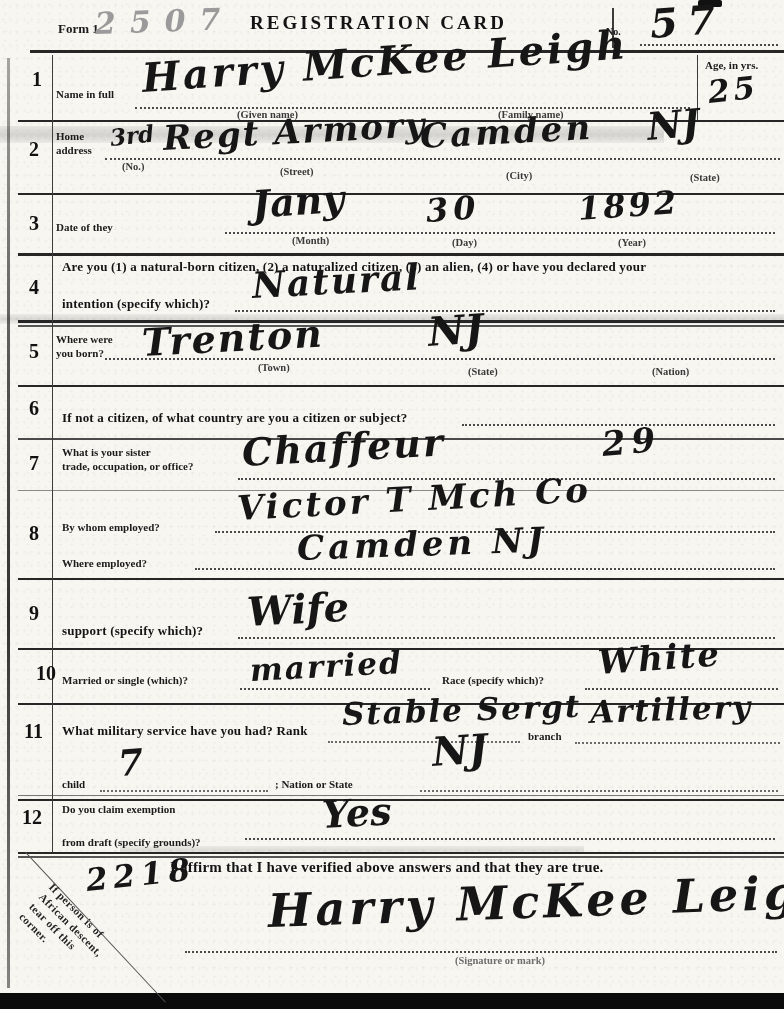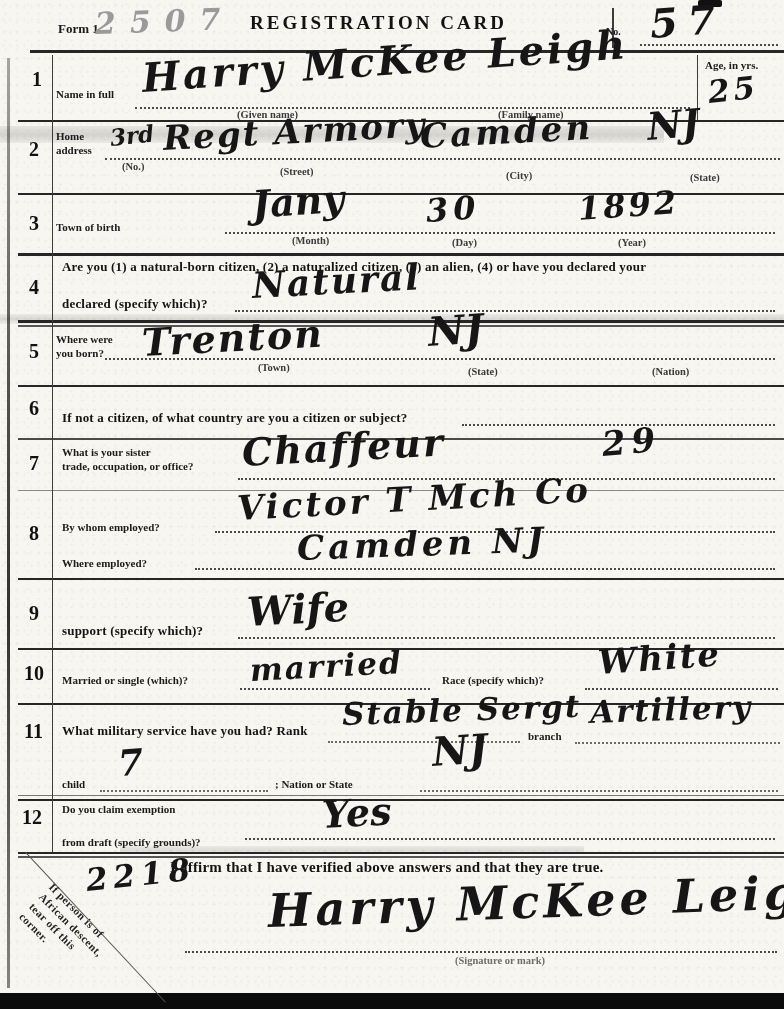--- a/index.html
+++ b/index.html
@@ -80,32 +80,32 @@
   <div class="abs sub" style="left:122px;top:161px;">(No.)</div>
   <div class="abs sub" style="left:280px;top:166px;">(Street)</div>
   <div class="abs sub" style="left:506px;top:170px;">(City)</div>
   <div class="abs sub" style="left:690px;top:172px;">(State)</div>
   <div class="abs hand" style="left:110px;top:124px;font-size:23px;transform:rotate(-6deg);">3rd</div>
   <div class="abs hand" style="left:163px;top:118px;font-size:34px;letter-spacing:2px;transform:rotate(-3deg);">Regt Armory</div>
   <div class="abs hand" style="left:420px;top:116px;font-size:34px;letter-spacing:3px;transform:rotate(-3deg);">Camden</div>
   <div class="abs hand" style="left:647px;top:104px;font-size:38px;transform:rotate(-5deg);">NJ</div>
 
   <div class="abs num" style="left:29px;top:212px;">3</div>
-  <div class="abs lbl" style="left:56px;top:221px;">Town of birth</div>
+  <div class="abs lbl" style="left:56px;top:221px;">Date of they</div>
   <div class="abs dot" style="left:225px;top:232px;width:550px;"></div>
   <div class="abs sub" style="left:292px;top:235px;">(Month)</div>
   <div class="abs sub" style="left:452px;top:237px;">(Day)</div>
   <div class="abs sub" style="left:618px;top:237px;">(Year)</div>
   <div class="abs hand" style="left:252px;top:182px;font-size:38px;transform:rotate(-4deg);">Jany</div>
   <div class="abs hand" style="left:426px;top:192px;font-size:32px;letter-spacing:5px;transform:rotate(-4deg);">30</div>
   <div class="abs hand" style="left:578px;top:190px;font-size:32px;letter-spacing:3px;transform:rotate(-4deg);">1892</div>
 
   <div class="abs num" style="left:29px;top:276px;">4</div>
   <div class="abs q" style="left:62px;top:259px;">Are you (1) a natural-born citizen, (2) a naturalized citizen, (3) an alien, (4) or have you declared your</div>
-  <div class="abs q" style="left:62px;top:296px;">declared (specify which)?</div>
+  <div class="abs q" style="left:62px;top:296px;">intention (specify which)?</div>
   <div class="abs dot" style="left:235px;top:310px;width:540px;"></div>
   <div class="abs hand" style="left:252px;top:264px;font-size:36px;letter-spacing:2px;transform:rotate(-3deg);">Natural</div>
 
   <div class="abs num" style="left:29px;top:340px;">5</div>
   <div class="abs lbl" style="left:56px;top:333px;">Where were</div>
   <div class="abs lbl" style="left:56px;top:347px;">you born?</div>
   <div class="abs dot" style="left:105px;top:358px;width:670px;"></div>
   <div class="abs sub" style="left:258px;top:362px;">(Town)</div>
   <div class="abs sub" style="left:468px;top:366px;">(State)</div>
   <div class="abs sub" style="left:652px;top:366px;">(Nation)</div>
@@ -129,21 +129,21 @@
   <div class="abs hand" style="left:237px;top:488px;font-size:34px;letter-spacing:3px;transform:rotate(-3deg);">Victor T Mch Co</div>
   <div class="abs lbl" style="left:62px;top:557px;">Where employed?</div>
   <div class="abs dot" style="left:195px;top:568px;width:580px;"></div>
   <div class="abs hand" style="left:297px;top:528px;font-size:34px;letter-spacing:4px;transform:rotate(-2deg);">Camden NJ</div>
 
   <div class="abs num" style="left:29px;top:602px;">9</div>
   <div class="abs q" style="left:62px;top:623px;">support (specify which)?</div>
   <div class="abs dot" style="left:238px;top:637px;width:537px;"></div>
   <div class="abs hand" style="left:247px;top:588px;font-size:40px;transform:rotate(-3deg);">Wife</div>
 
-  <div class="abs num" style="left:24px;top:662px;">10</div>
+  <div class="abs num" style="left:36px;top:662px;">10</div>
   <div class="abs lbl" style="left:62px;top:674px;">Married or single (which)?</div>
   <div class="abs dot" style="left:240px;top:688px;width:190px;"></div>
   <div class="abs hand" style="left:250px;top:652px;font-size:31px;letter-spacing:2px;transform:rotate(-3deg);">married</div>
   <div class="abs lbl" style="left:442px;top:674px;">Race (specify which)?</div>
   <div class="abs dot" style="left:585px;top:688px;width:193px;"></div>
   <div class="abs hand" style="left:598px;top:642px;font-size:34px;letter-spacing:2px;transform:rotate(-4deg);">White</div>
 
   <div class="abs num" style="left:24px;top:720px;">11</div>
   <div class="abs q" style="left:62px;top:723px;">What military service have you had? Rank</div>
   <div class="abs dotlight" style="left:328px;top:741px;width:192px;"></div>

